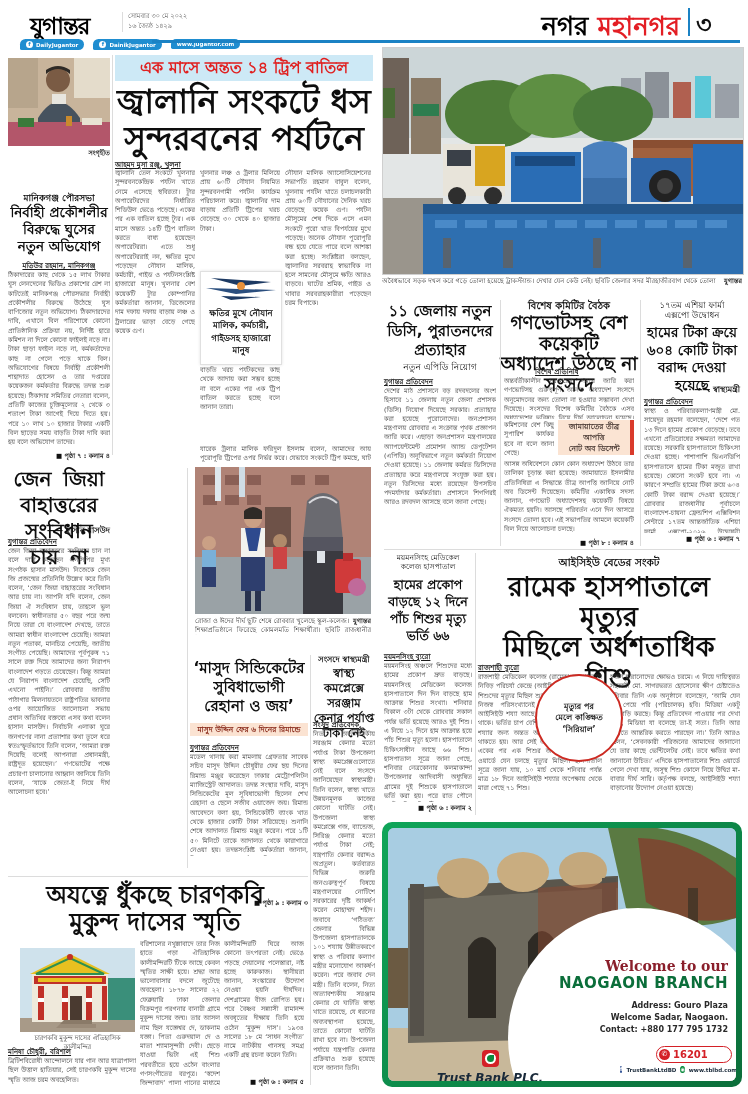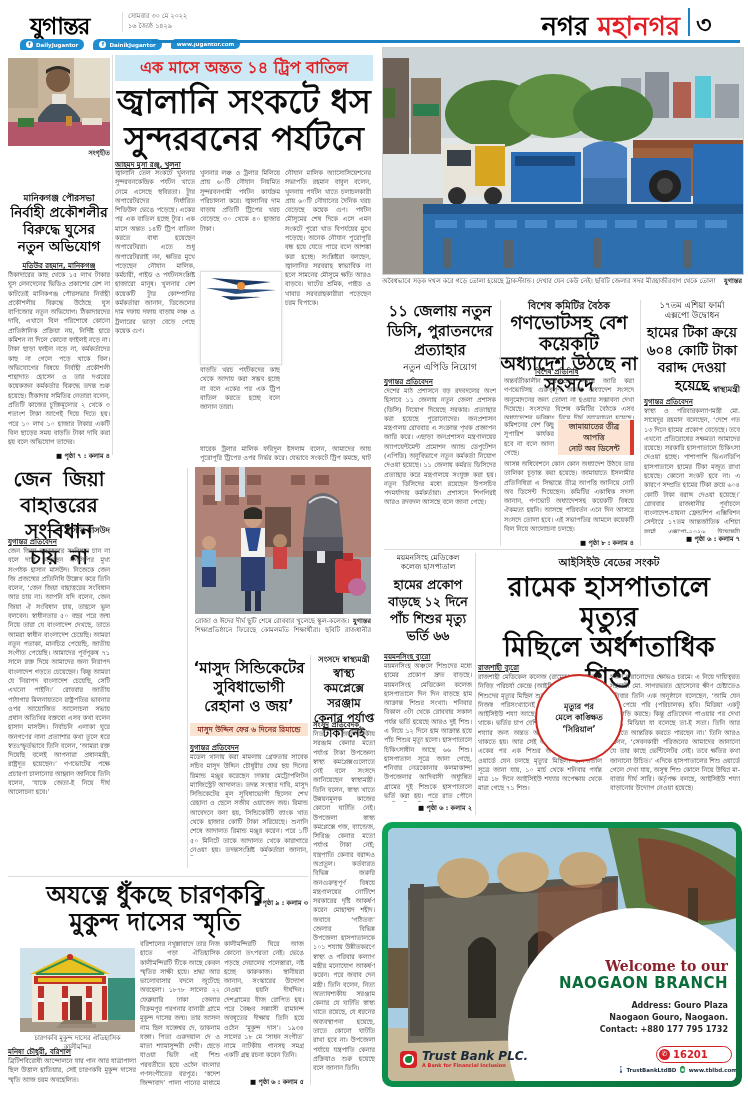--- a/index.html
+++ b/index.html
@@ -70,20 +70,21 @@
   <div class="abs body-text" style="left:115px;top:169px;width:80px;height:274px;">জ্বালানি তেল সংকটে খুলনার সুন্দরবনকেন্দ্রিক পর্যটন খাতে নেমে এসেছে স্থবিরতা। ট্যুর অপারেটরদের নির্ধারিত শিডিউল ভেঙে পড়েছে। একের পর এক বাতিল হচ্ছে ট্যুর। এক মাসে অন্তত ১৪টি ট্রিপ বাতিল করতে বাধ্য হয়েছেন অপারেটররা। এতে শুধু অপারেটররাই নন, ক্ষতির মুখে পড়েছেন নৌযান মালিক, কর্মচারী, গাইড ও পর্যটনসংশ্লিষ্ট হাজারো মানুষ। খুলনার বেশ কয়েকটি ট্যুর কোম্পানির কর্মকর্তারা জানান, ডিজেলের দাম দফায় দফায় বাড়ায় লঞ্চ ও ট্রলারের ভাড়া বেড়ে গেছে কয়েক গুণ।</div>
   <div class="abs body-text" style="left:200px;top:169px;width:80px;height:99px;">খুলনার লঞ্চ ও ট্রলার মিলিয়ে প্রায় ৬০টি নৌযান নিয়মিত সুন্দরবনগামী পর্যটন কার্যক্রম পরিচালনা করে। জ্বালানির দাম বাড়ায় প্রতিটি ট্রিপের খরচ বেড়েছে ৩০ থেকে ৪০ হাজার টাকা।</div>
   <div class="abs pullbox" style="left:200px;top:271px;width:80px;height:92px;">
     <svg width="80" height="30" viewBox="0 0 80 30" preserveAspectRatio="none">
       <rect width="80" height="30" fill="#ffffff"></rect>
       <path d="M10 6 L70 10 L40 14 Z" fill="#1d3a63"></path>
       <path d="M5 16 L75 18 L35 22 Z" fill="#2a4e7e"></path>
       <circle cx="40" cy="14" r="4" fill="#e8913a"></circle>
       <path d="M20 24 L60 25 L30 28 Z" fill="#1d3a63"></path>
     </svg>
+    <div style="font-size:8.5px;font-weight:800;text-align:center;line-height:1.45;color:#111;padding:1px 3px;">ক্ষতির মুখে নৌযান মালিক, কর্মচারী, গাইডসহ হাজারো মানুষ</div>
   </div>
   <div class="abs body-text" style="left:200px;top:366px;width:80px;height:77px;">বাড়তি খরচ পর্যটকদের কাছ থেকে আদায় করা সম্ভব হচ্ছে না বলে একের পর এক ট্রিপ বাতিল করতে হচ্ছে বলে জানান তারা।</div>
   <div class="abs body-text" style="left:285px;top:169px;width:86px;height:274px;">নৌযান মালিক অ্যাসোসিয়েশনের সভাপতি রহমান বাবুল বলেন, খুলনায় পর্যটন খাতে চলাচলকারী প্রায় ৬০টি নৌযানের দৈনিক খরচ বেড়েছে কয়েক গুণ। পর্যটন মৌসুমের শেষ দিকে এসে এমন সংকটে পুরো খাত বিপর্যয়ের মুখে পড়েছে। অনেক নৌযান পুরোপুরি বন্ধ হয়ে যেতে পারে বলে আশঙ্কা করা হচ্ছে। সংশ্লিষ্টরা বলছেন, জ্বালানির সরবরাহ স্বাভাবিক না হলে সামনের মৌসুমে ক্ষতি আরও বাড়বে। ঘাটের শ্রমিক, গাইড ও খাবার সরবরাহকারীরা পড়েছেন চরম বিপাকে।</div>
   <div class="abs body-text" style="left:200px;top:445px;width:171px;height:19px;">যারেক ট্রলার মালিক ফরিদুল ইসলাম বলেন, আমাদের আয় পুরোপুরি ট্রিপের ওপর নির্ভর করে। যেভাবে সংকটে ট্রিপ কমছে, ঘাট সচল পড়েছে আমাদের মাত্র।</div>
 
   <div class="abs photo" style="left:8px;top:58px;width:102px;height:88px;">
     <svg width="102" height="88" viewBox="0 0 102 88" preserveAspectRatio="none">
       <rect width="102" height="88" fill="#c8b49b"></rect>
       <rect x="66" y="0" width="36" height="40" fill="#e4dccb"></rect>
       <rect x="0" y="0" width="30" height="50" fill="#b7a58c"></rect>
@@ -338,25 +339,25 @@
         <path d="M196 112 q11 -18 22 0 v74 h-22 z" fill="#3a3028"></path>
         <path d="M150 60 L230 54 L230 205 L150 208 Z" fill="#8a4a33" opacity="0.55"></path>
         <rect x="0" y="120" width="20" height="60" fill="#6b5a42"></rect>
       </svg>
       <div class="abs" style="left:120px;top:80px;width:260px;height:260px;background:#fff;border-radius:50%;"></div>
       <div class="abs" style="left:150px;top:130px;width:190px;text-align:right;">
         <div style="font-family:'DejaVu Serif','Liberation Serif',serif;font-size:14px;font-weight:bold;color:#8a1f2b;">Welcome to our</div>
         <div style="font-size:15px;font-weight:800;color:#0b6e3a;letter-spacing:0.5px;">NAOGAON BRANCH</div>
         <div style="margin-top:8px;font-size:8px;font-weight:bold;color:#2a2a2a;line-height:1.5;">
           <div>Address: Gouro Plaza</div>
-          <div>Naogaon Gouro, Naogaon.</div>
+          <div>Welcome Sadar, Naogaon.</div>
           <div>Contact: +880 177 795 1732</div>
         </div>
       </div>
-      <div class="abs" style="left:12px;top:222px;width:180px;display:flex;align-items:center;gap:5px;">
+      <div class="abs" style="left:12px;top:222px;width:180px;display:flex;align-items:center;gap:5px;flex-direction:column;">
         <span style="display:inline-block;width:17px;height:17px;background:#d42027;border-radius:4px;position:relative;">
           <span style="position:absolute;left:3px;top:3px;width:11px;height:11px;background:#fff;border-radius:50%;"></span>
           <span style="position:absolute;left:5px;top:5px;width:7px;height:7px;background:#0b8a3e;border-radius:50% 0 50% 50%;"></span>
         </span>
         <span>
           <span style="font-size:12px;font-weight:800;color:#1a2a3a;font-style:italic;display:block;line-height:1;">Trust Bank PLC.</span>
           <span style="font-size:5px;font-weight:bold;color:#d42027;display:block;">A Bank for Financial Inclusion</span>
         </span>
       </div>
       <div class="abs" style="left:268px;top:218px;width:72px;height:15px;background:#fff;border:1.5px solid #d42027;border-radius:9px;display:flex;align-items:center;gap:3px;padding-left:2px;">

